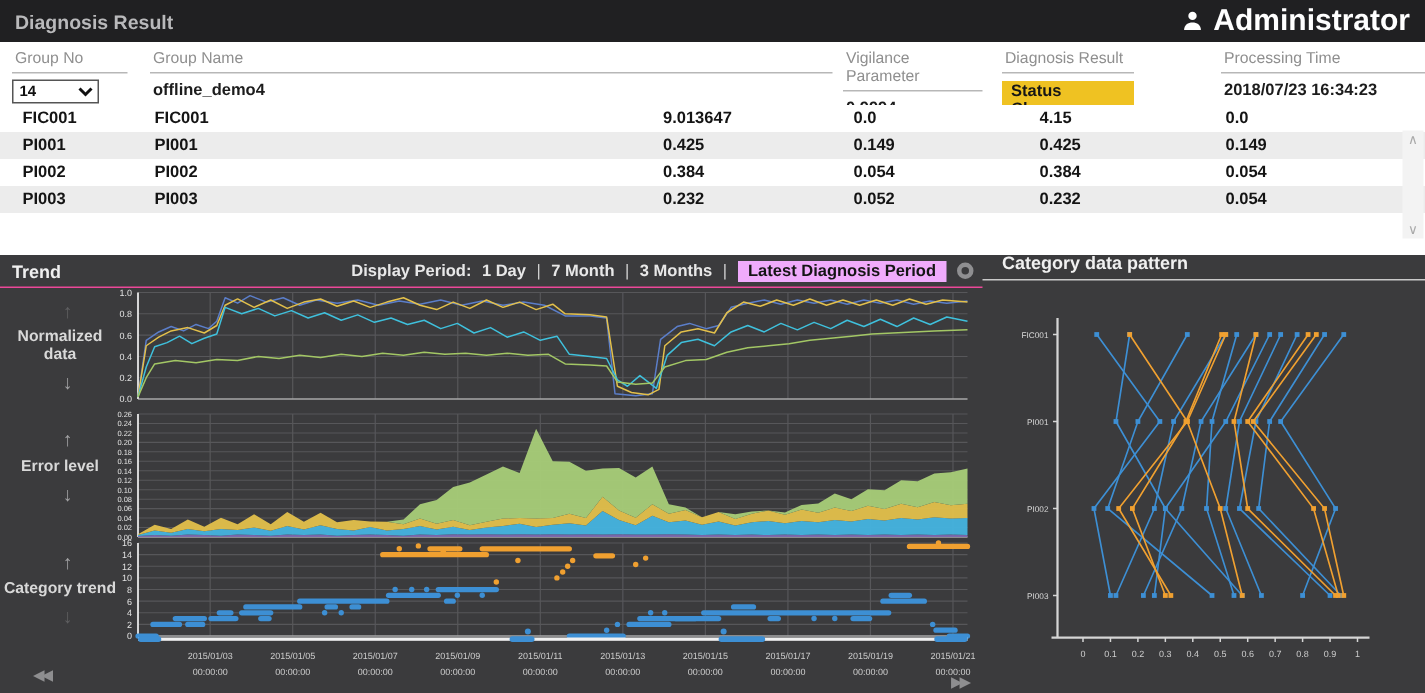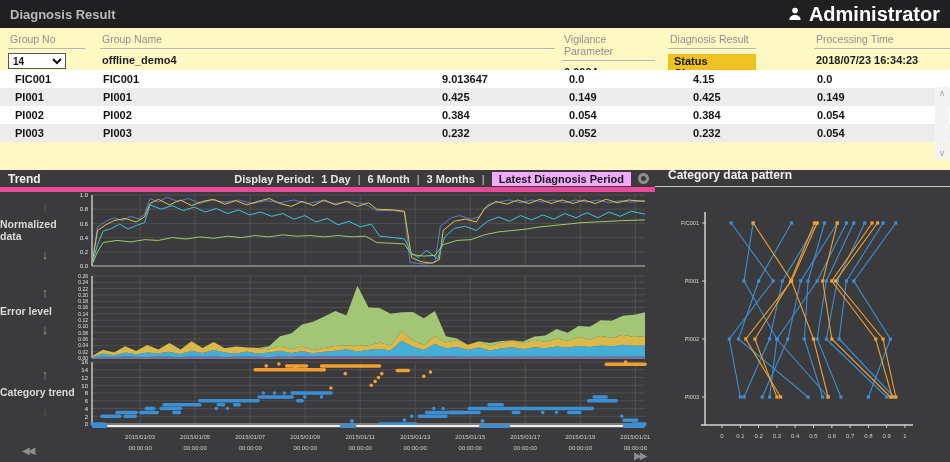--- a/index.html
+++ b/index.html
@@ -7,21 +7,21 @@
   #app{position:relative;width:950px;height:462px;overflow:hidden;
        font-family:"Liberation Sans",sans-serif;background:#3b3b3d;}
 
   
   #topbar{position:absolute;top:0;left:0;width:950px;height:28px;background:#202022;
           display:flex;align-items:center;justify-content:space-between;padding:0 10px;}
   #topbar .title{color:#b9b9bb;font-size:13px;font-weight:bold;}
   #topbar .user{display:flex;align-items:center;color:#ffffff;font-size:20px;font-weight:bold;gap:7px;text-align:right;}
 
   
-  #whitezone{position:absolute;top:28px;left:0;width:950px;height:142px;background:#fef9c3;}
+  #whitezone{position:absolute;top:28px;left:0;width:950px;height:142px;background:#ffffff;}
   .field{position:absolute;top:5px;}
   .field .flabel{font-size:10.5px;color:#8f8f8f;padding:0 0 3px 2px;border-bottom:1px solid #b7b7b7;}
   .field .fvalue{font-size:11px;font-weight:bold;color:#1c1c1c;padding:5px 0 0 2px;}
   #f-groupno{left:8px;width:77px;}
   #f-groupname{left:100px;width:455px;}
   #f-vigilance{left:562px;width:93px;}
   #f-diagnosis{left:668px;width:88px;}
   #f-processing{left:814px;width:176px;}
   #groupno-select{margin-top:4px;width:58px;height:16px;font-size:10px;font-weight:bold;
                   border:1px solid #555;background:#fff;color:#111;}
@@ -36,29 +36,29 @@
   .trow.odd{background:#ececec;}
   .tc{font-size:11px;font-weight:bold;color:#141414;overflow:hidden;white-space:nowrap;}
   .c0{width:88px;}.c1{width:339px;}.c2{width:127px;}.c3{width:124px;}.c4{width:124px;}.c5{flex:1;}
   #vscroll{position:absolute;right:1px;top:59px;width:14px;height:72px;background:#f3f3f3;
            display:flex;flex-direction:column;justify-content:space-between;align-items:center;
            font-size:9px;color:#a9a9a9;padding:1px 0;}
 
   
   #trendpanel{position:absolute;top:170px;left:0;width:655px;height:292px;}
   #trendhead{height:22px;display:flex;align-items:center;justify-content:space-between;
-             padding:0 6px 0 8px;border-bottom:5px solid #ec4899;}
+             padding:0 6px 0 8px;border-bottom:1px solid #ec4899;}
   #trendhead .ptitle{color:#f0f0f0;font-size:12px;font-weight:bold;}
   #periods{display:flex;align-items:center;gap:7px;color:#e8e8e8;font-size:11px;font-weight:bold;}
   #periods .sep{color:#cfcfcf;font-weight:normal;}
   #periods .opt{cursor:pointer;}
   #active-period{padding:1px 7px;color:#151515;}
   #gear{width:11px;height:11px;border-radius:50%;border:3px solid #8f8f91;}
 
-  .rowlabel{position:absolute;left:0;width:80px;color:#d8d8d8;
+  .rowlabel{position:absolute;left:0;width:80px;text-align:center;color:#d8d8d8;
             font-size:10.5px;font-weight:bold;white-space:nowrap;}
   .arrow{position:absolute;left:0;width:90px;text-align:center;font-size:13px;line-height:10px;}
   .arrow.bright{color:#a2a2a4;}
   .arrow.faint{color:#5f5f61;}
   #nav-back{position:absolute;left:22px;bottom:6px;color:#8e8e90;font-size:10px;letter-spacing:-2px;cursor:pointer;}
   #nav-fwd{position:absolute;left:634px;bottom:1px;color:#8e8e90;font-size:10px;letter-spacing:-2px;cursor:pointer;}
   #trendsvg{position:absolute;top:22px;left:0;}
 
   
   #patternpanel{position:absolute;top:170px;left:655px;width:295px;height:292px;}
@@ -150,21 +150,21 @@
   </div>
 
   <div id="trendpanel">
     <div id="trendhead">
       <span class="ptitle">Trend</span>
       <span id="periods">
         <span>Display Period:</span>
         <span id="period-options" style="display:flex;align-items:center;gap:7px;justify-content:center;">
             <span class="opt">1 Day</span>
             <span class="sep">|</span>
-            <span class="opt">6 Month</span>
+            <span class="opt">7 Month</span>
             <span class="sep">|</span>
             <span class="opt">3 Months</span>
             <span class="sep">|</span>
           </span>
         <span id="active-period" style="background: #f0abfc; font-weight: bold; font-size: 11px;">Latest Diagnosis Period</span>
         <span id="gear"></span>
       </span>
     </div>
 
     <div class="arrow faint" style="top:33px;">↑</div>

